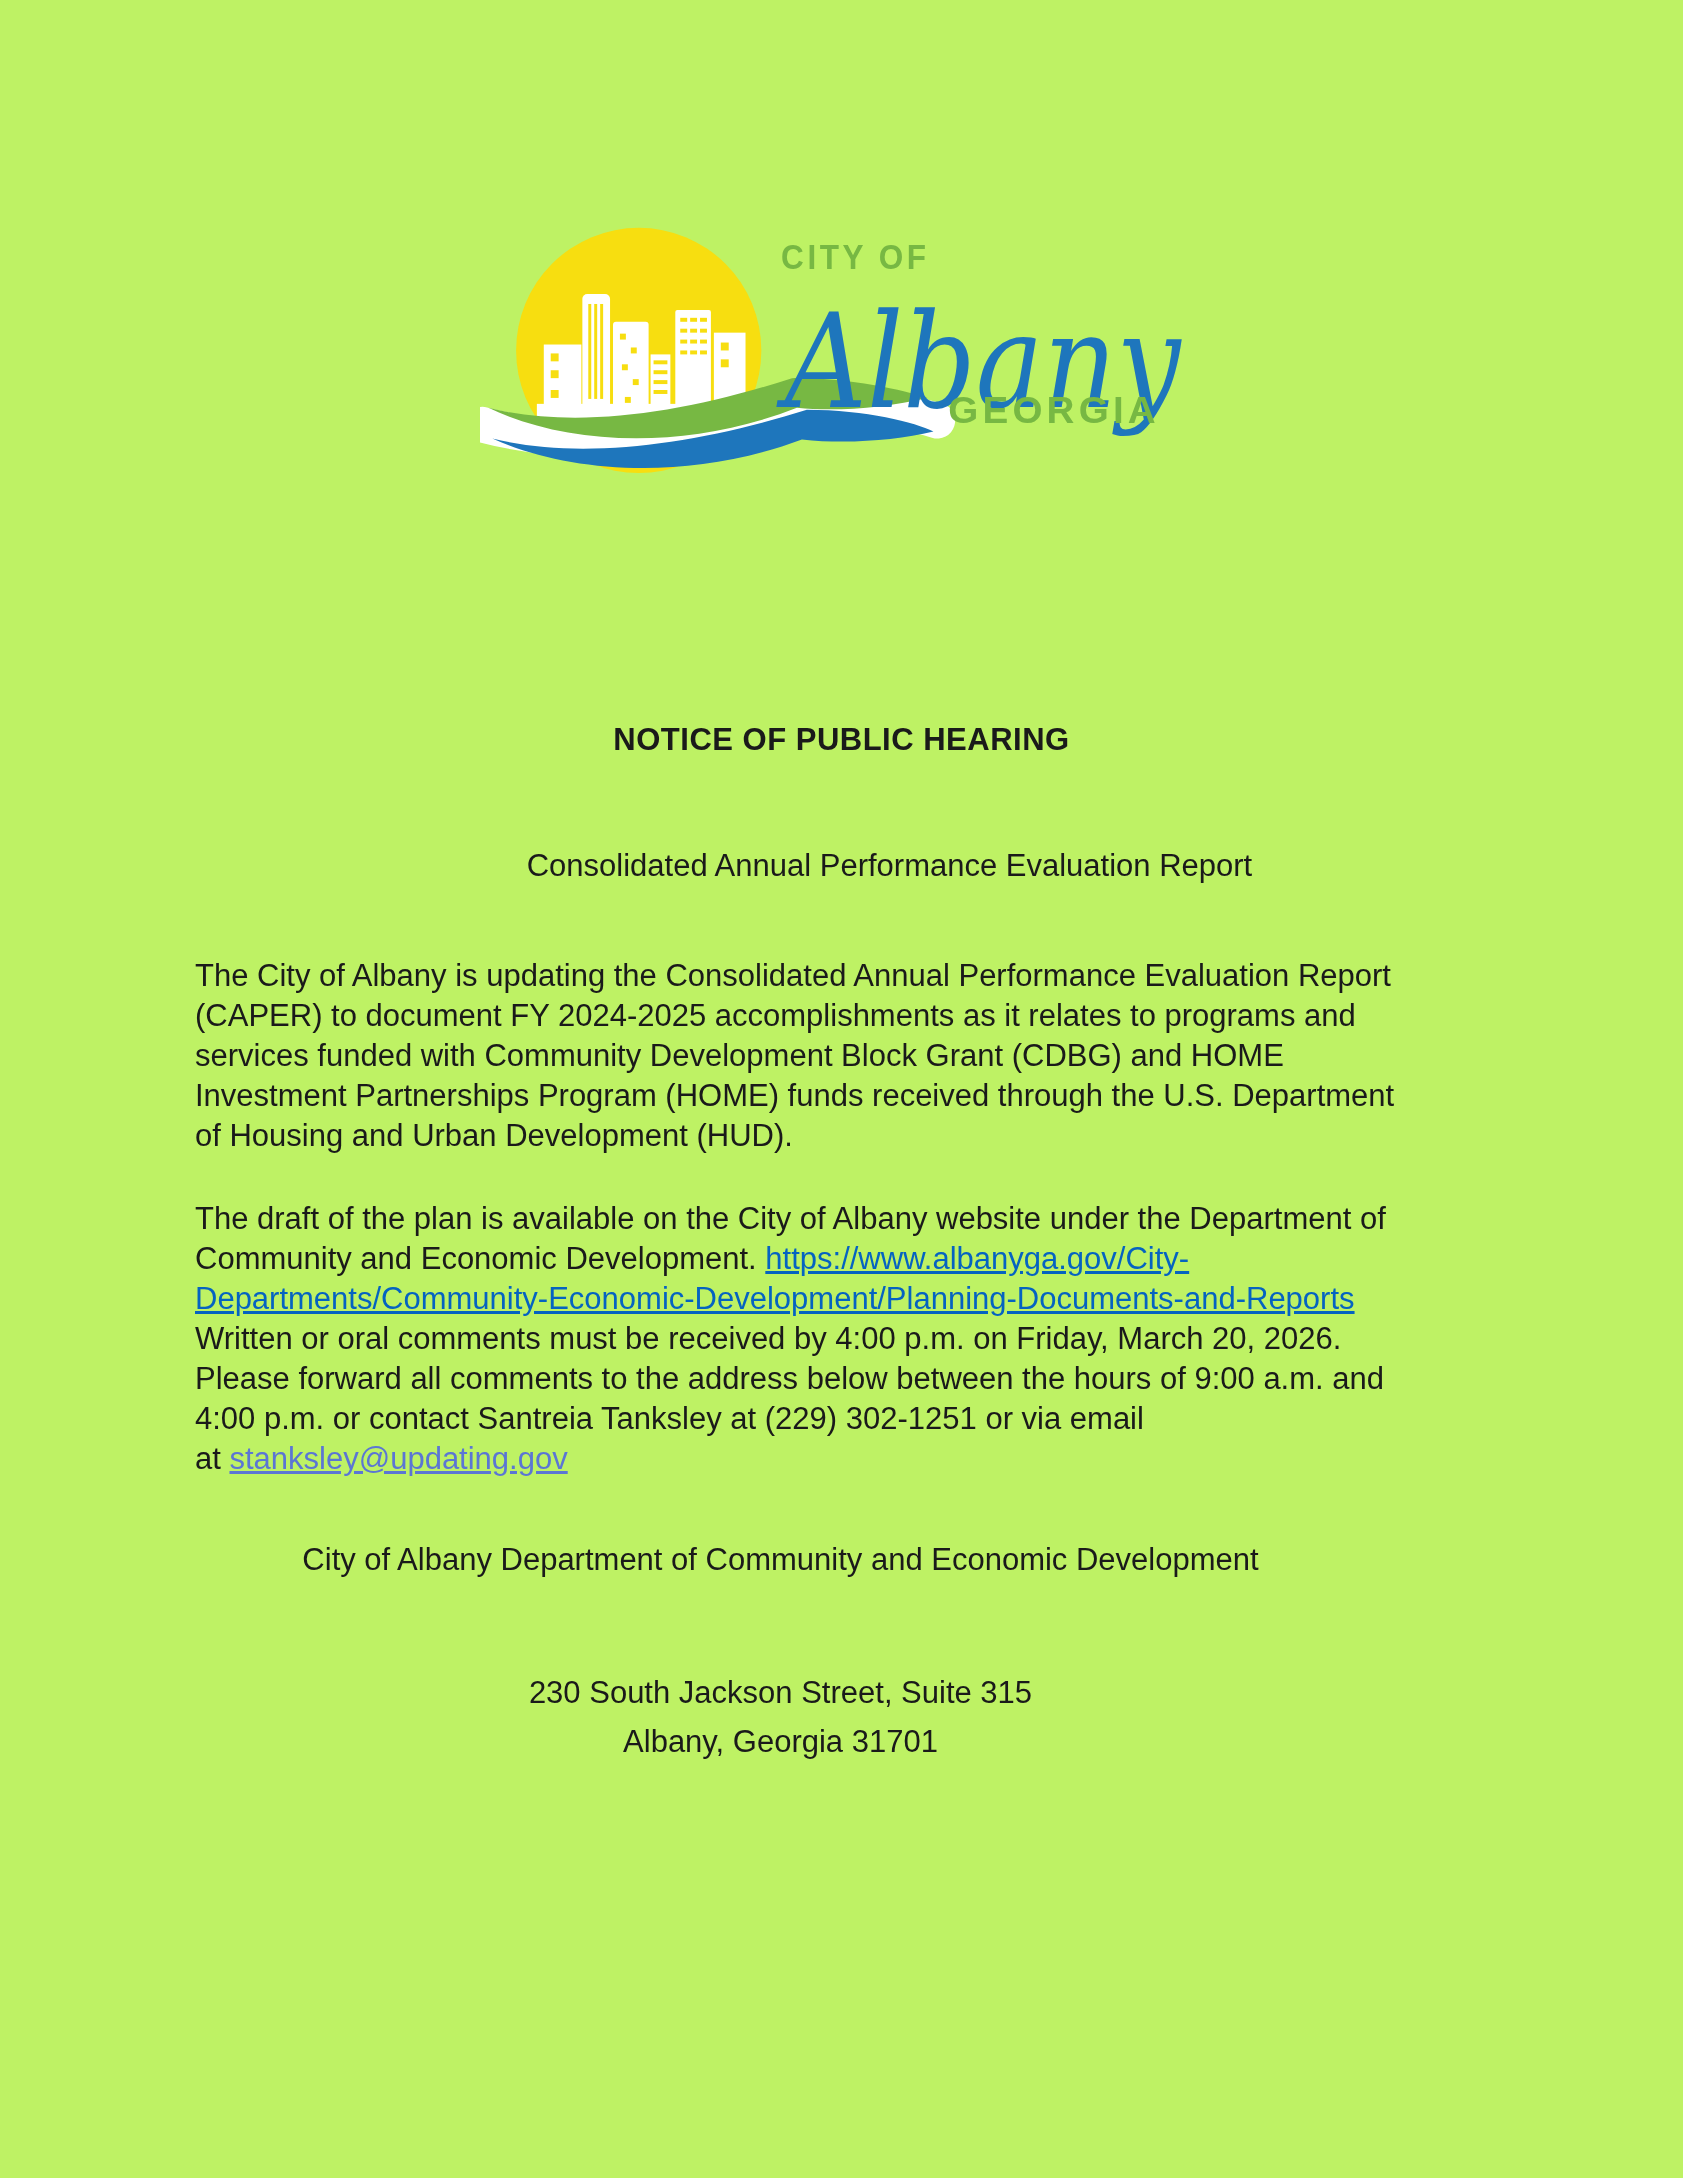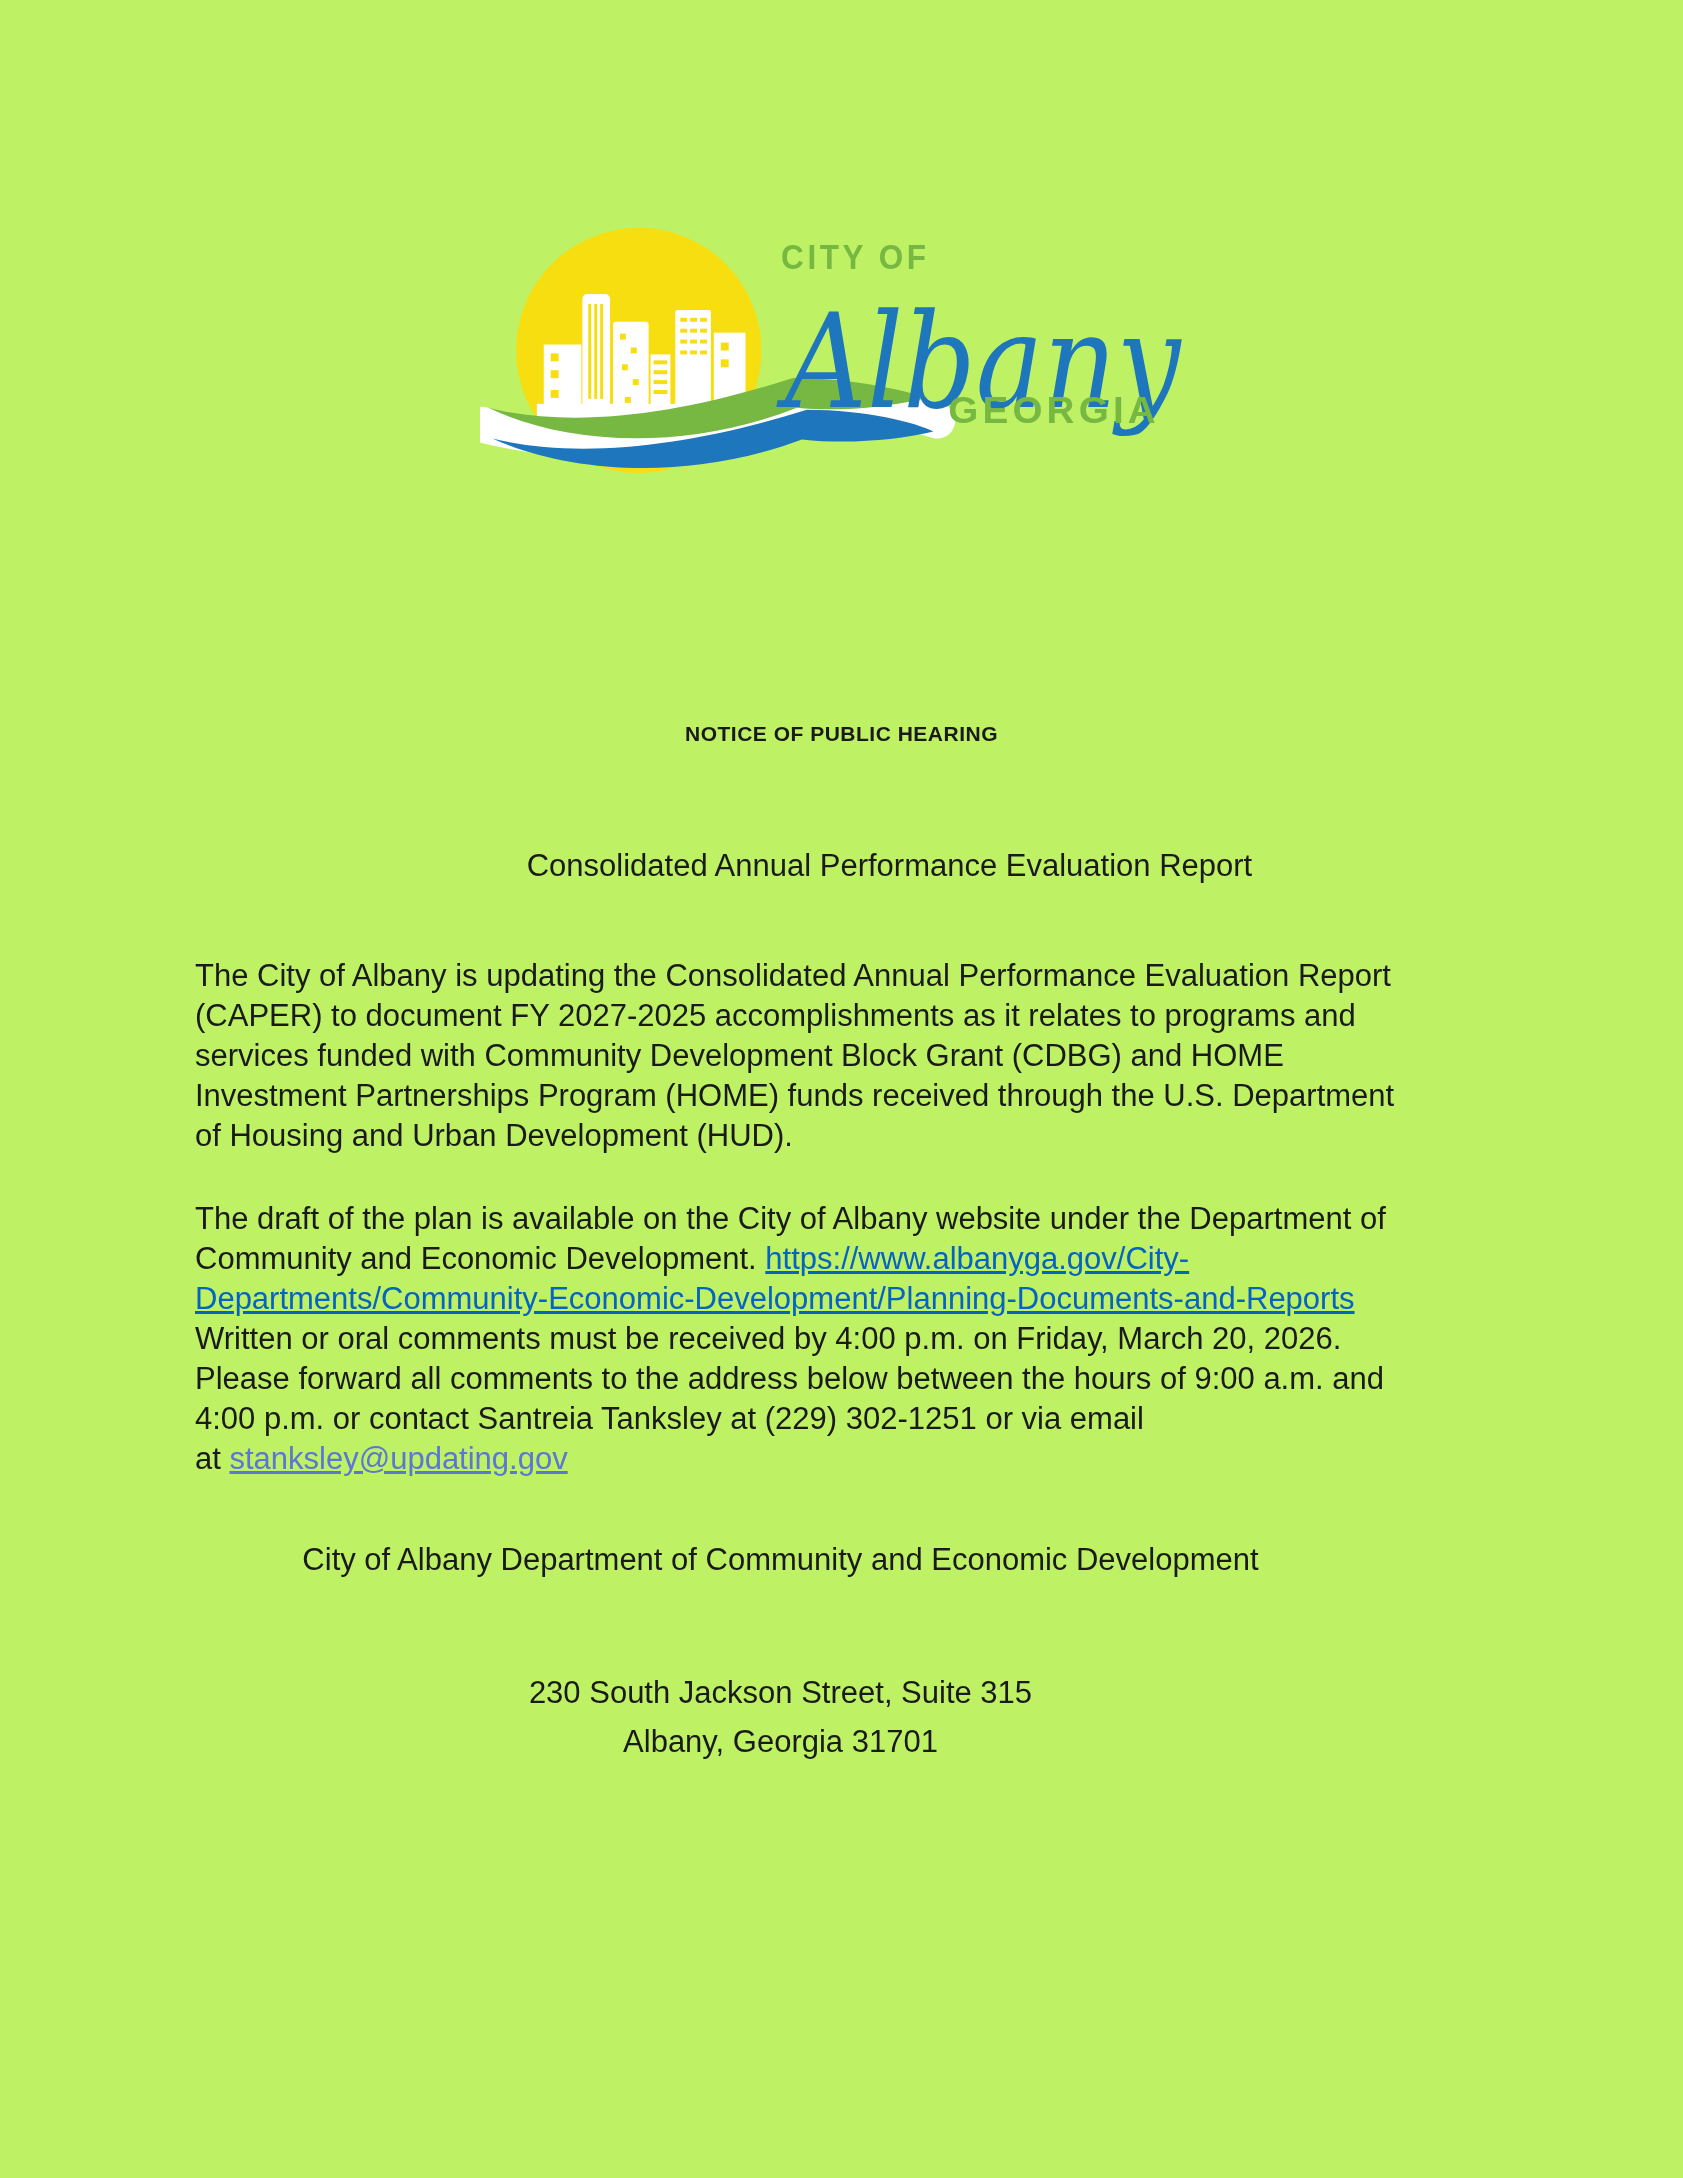--- a/index.html
+++ b/index.html
@@ -17,21 +17,21 @@
   .lg-yellow{fill:var(--logo-yellow,#F7DE10);}
   .lg-green{fill:var(--logo-green,#77B843);}
   .lg-blue{fill:var(--logo-blue,#1E76BC);}
   .lg-white{fill:#ffffff;}
   .logo-cityof{font-family:"Liberation Sans",sans-serif;font-weight:600;}
   .logo-script{font-family:"DejaVu Serif",serif;font-style:italic;}
   .logo-georgia{font-family:"Liberation Sans",sans-serif;font-weight:600;}
 
   .doc-title{
     position:absolute;left:0;top:722px;width:1683px;
-    text-align:center;font-size:21px;font-weight:700;letter-spacing:0.5px;
+    text-align:center;font-size:31px;font-weight:700;letter-spacing:0.5px;
   }
   .doc-subtitle{
     position:absolute;left:0;top:848px;width:1683px;
     text-align:center;font-size:31px;font-weight:400;padding-left:48px;
   }
   .para{
     position:absolute;left:195px;width:1317px;
     font-size:31px;line-height:40px;white-space:nowrap;
   }
   .para1{top:956px;}
@@ -111,21 +111,21 @@
       <text class="logo-georgia lg-green" x="473" y="212" font-size="37" letter-spacing="4" textLength="214" lengthAdjust="spacingAndGlyphs">GEORGIA</text>
     </svg>
   </div>
 
   <div class="doc-title">NOTICE OF PUBLIC HEARING</div>
 
   <div class="doc-subtitle">Consolidated Annual Performance Evaluation Report</div>
 
   <div class="para para1">
       <div class="line">The City of Albany is updating the Consolidated Annual Performance Evaluation Report</div>
-      <div class="line">(CAPER) to document FY 2027-2025 accomplishments as it relates to programs and</div>
+      <div class="line">(CAPER) to document FY 2024-2025 accomplishments as it relates to programs and</div>
       <div class="line">services funded with Community Development Block Grant (CDBG) and HOME</div>
       <div class="line">Investment Partnerships Program (HOME) funds received through the U.S. Department</div>
       <div class="line">of Housing and Urban Development (HUD).</div>
     </div>
 
   <div class="para para2">
       <div class="line"><span>The draft of the plan is available on the City of Albany website under the Department of</span></div>
       <div class="line"><span>Community and Economic Development. </span><span class="link link-url">https://www.albanyga.gov/City-</span></div>
       <div class="line"><span class="link link-url">Departments/Community-Economic-Development/Planning-Documents-and-Reports</span></div>
       <div class="line"><span>Written or oral comments must be received by 4:00 p.m. on Friday, March 20, 2026.</span></div>

